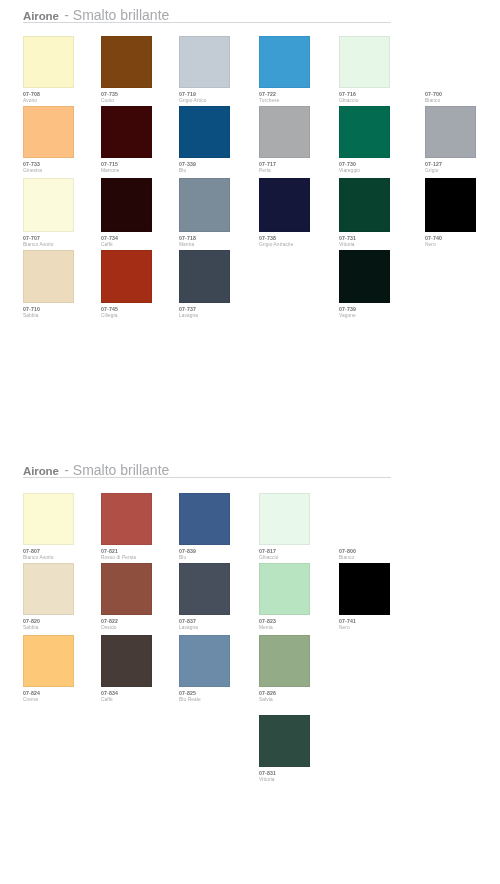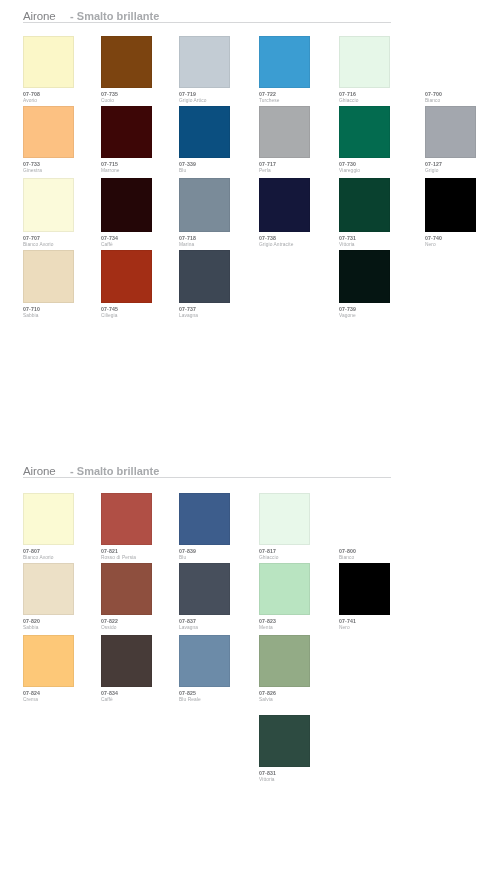--- a/index.html
+++ b/index.html
@@ -37,30 +37,30 @@
     position: absolute;
     left: 23px;
     top: 8px;
     width: 450px;
     height: 18px;
     white-space: nowrap;
     line-height: 14px;
   }
   .brand {
     font-size: 11.5px;
-    font-weight: normal;
+    font-weight: bold;
     color: #808184;
     letter-spacing: -0.1px;
   }
   .subtitle {
-    font-size: 11px;
-    font-weight: bold;
+    font-size: 14px;
+    font-weight: normal;
     color: #a7a9ac;
     letter-spacing: 0px;
-    margin-left: 10px;
+    margin-left: 1px;
   }
   .header-rule {
     position: absolute;
     left: 23px;
     width: 368px;
     height: 1px;
     background: #d6d7d9;
     top: 22px;
   }
 

